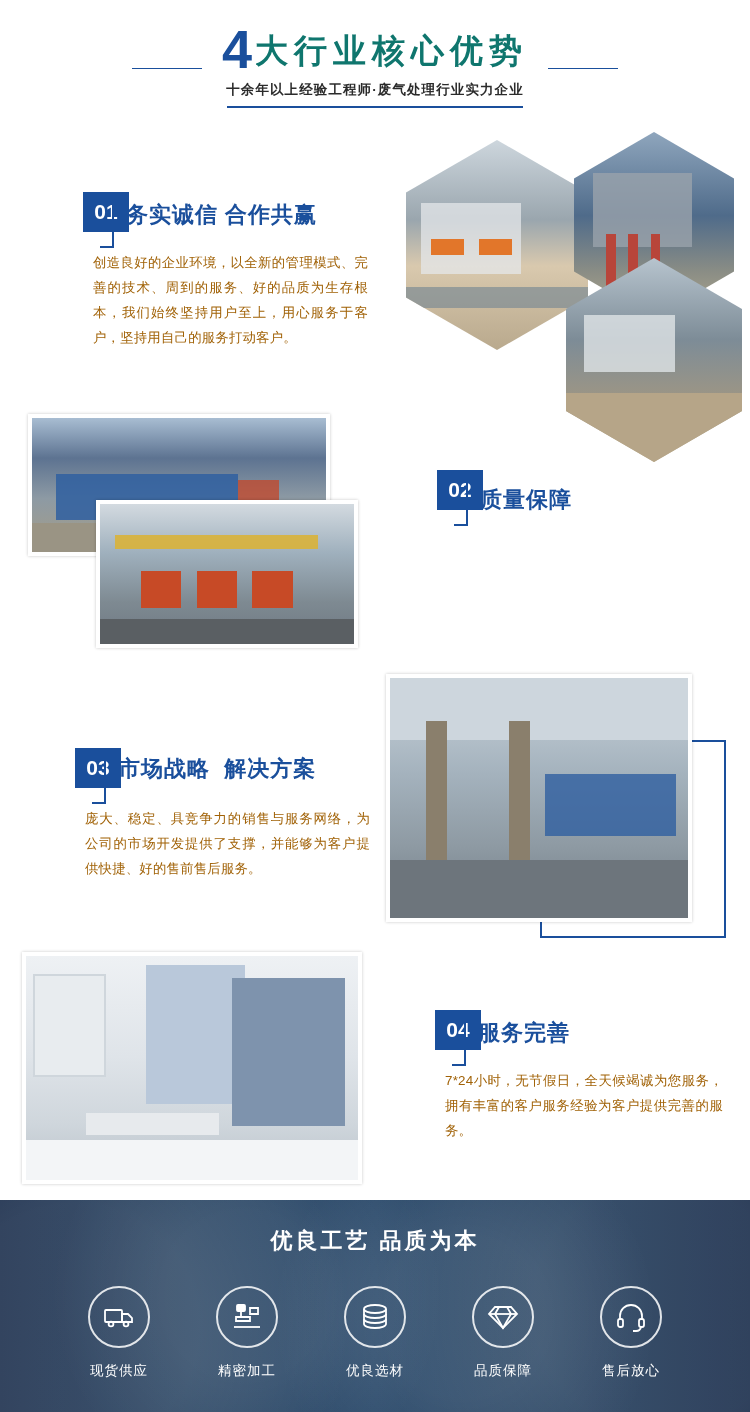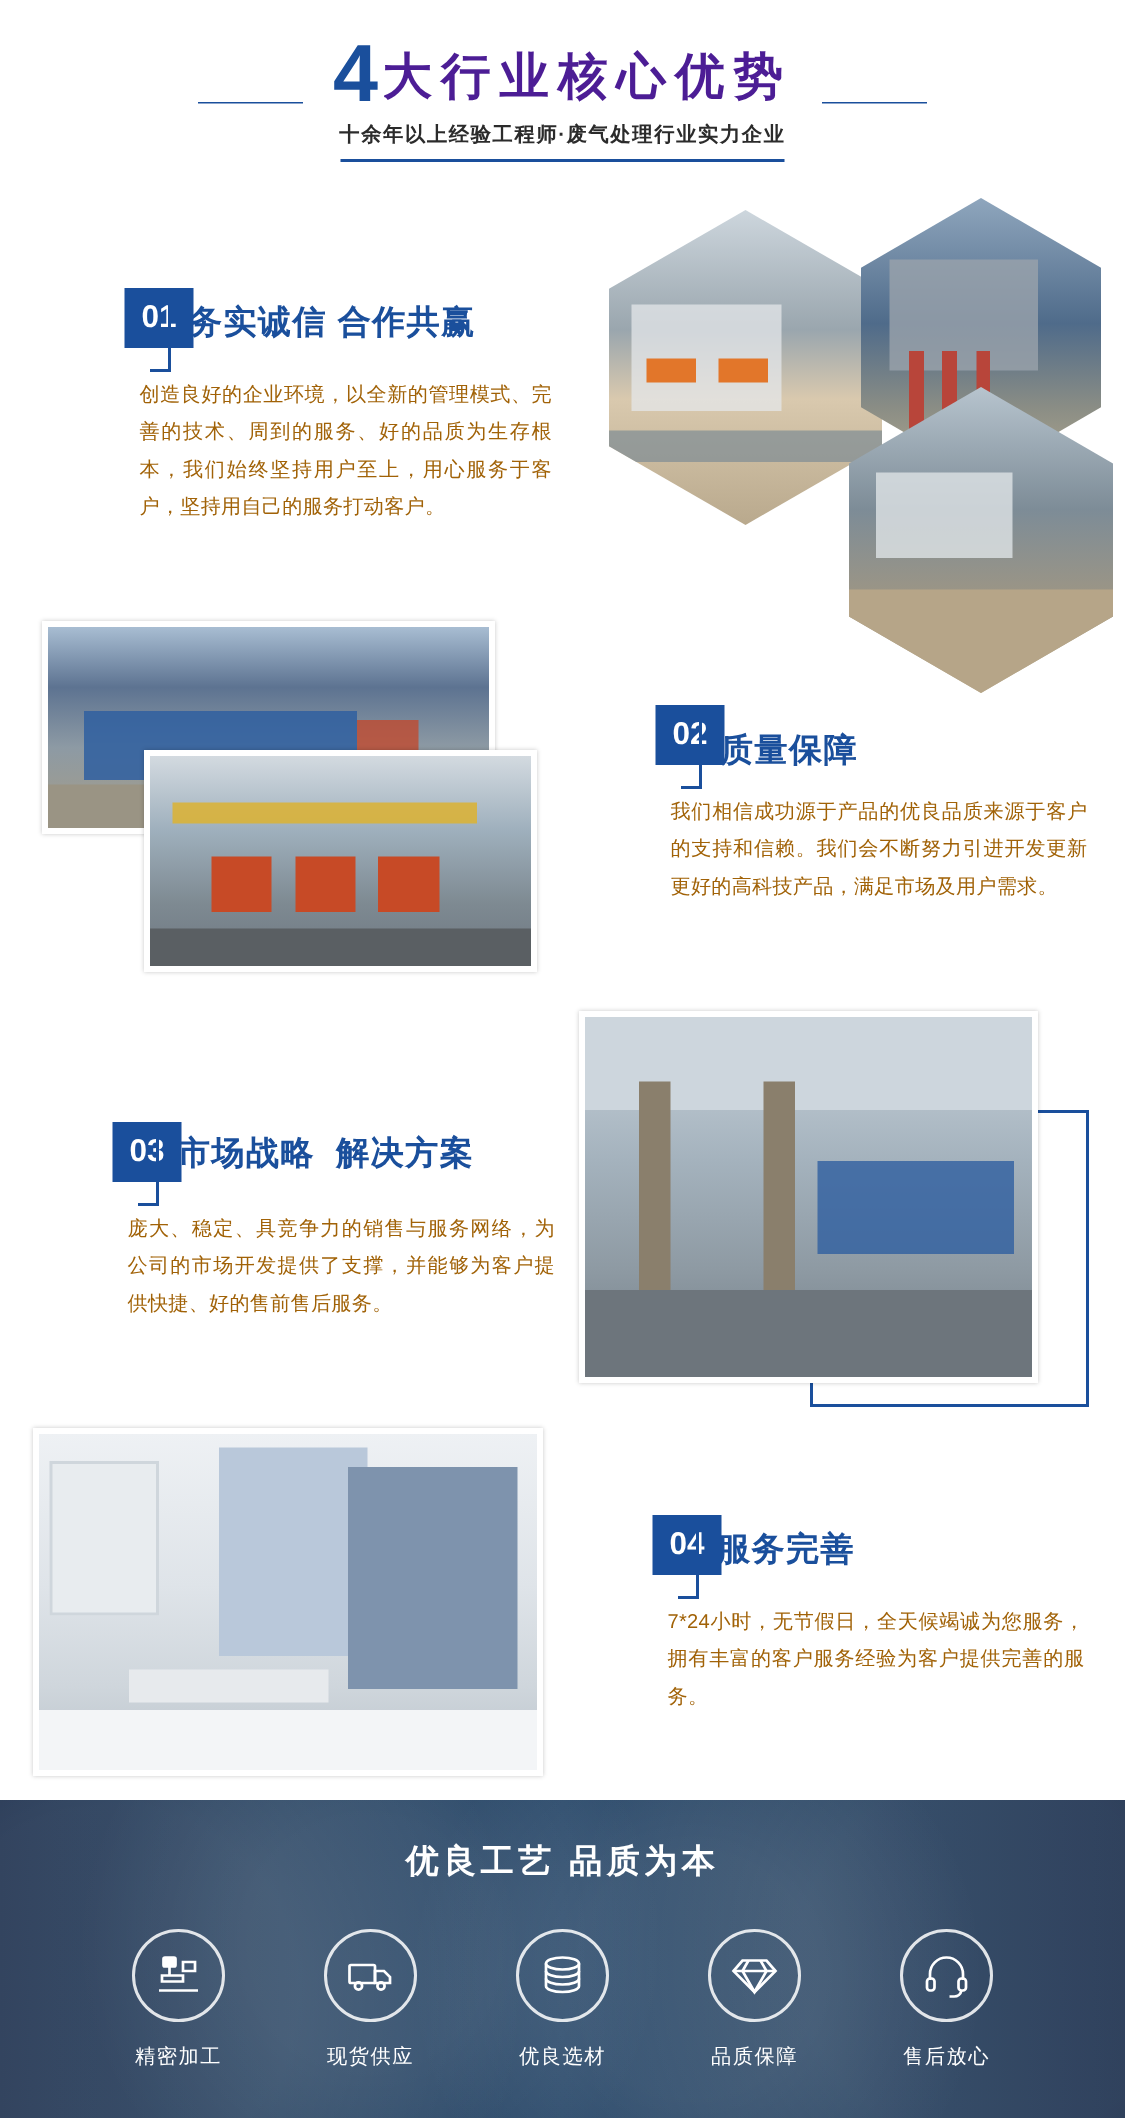--- a/index.html
+++ b/index.html
@@ -26,21 +26,21 @@
     padding-top: 26px;
   }
   .header-title-row {
     display: flex; align-items: flex-end; justify-content: center;
   }
   .header-num {
     font-size: 54px; font-weight: bold; color: #1a4f9c;
     line-height: 46px; letter-spacing: -1px;
   }
   .header-title {
-    font-size: 33px; font-weight: bold; color: #4c1d95;
+    font-size: 33px; font-weight: bold; color: #0f766e;
     letter-spacing: 6px; line-height: 42px; padding-left: 4px;
   }
   .header-sub {
     margin-top: 9px;
     font-size: 13.5px; color: #2b2b2b; letter-spacing: 1.1px;
     font-weight: bold;
   }
   .header-rule {
     position: absolute; top: 68px; height: 1px; background: #1a4f9c;
   }
@@ -191,21 +191,20 @@
     <div style="position:absolute;left:0;bottom:0;width:100%;height:18%;background:#5a5f63;"></div>
   </div>
 
   <div class="block" style="left:392px; top:470px; width:330px;">
     <div style="display:flex; align-items:center;">
       <div class="num-wrap">
         <div class="num-badge">02</div>
       </div>
       <div class="blk-title" style="padding-left:12px; padding-top:8px;">质量保障</div>
     </div>
-    <div class="blk-body" style="margin-top:6px; margin-left:55px; width:278px;">我们相信成功源于产品的优良品质来源于客户的支持和信赖。我们会不断努力引进开发更新更好的高科技产品，满足市场及用户需求。</div>
   </div>
 
   <div class="blue-frame" style="left:540px; top:740px; width:186px; height:198px;"></div>
   <div class="photo bordered ph-f" style="left:386px; top:674px; width:306px; height:248px;">
     <div style="position:absolute;left:0;top:0;width:100%;height:26%;background:#cdd6dd;"></div>
     <div style="position:absolute;left:12%;top:18%;width:7%;height:58%;background:#8a7f6c;"></div>
     <div style="position:absolute;left:40%;top:18%;width:7%;height:58%;background:#8a7f6c;"></div>
     <div style="position:absolute;left:52%;top:40%;width:44%;height:26%;background:#2f5fa0;opacity:.8;"></div>
     <div style="position:absolute;left:0;bottom:0;width:100%;height:24%;background:#6d757c;"></div>
   </div>
@@ -238,45 +237,45 @@
     <div class="blk-body" style="margin-top:6px; margin-left:55px; width:278px;">7*24小时，无节假日，全天候竭诚为您服务，拥有丰富的客户服务经验为客户提供完善的服务。</div>
   </div>
 
   <div class="footer">
     <div class="footer-title">优良工艺  品质为本</div>
     <div class="footer-icons">
 
       <div class="fi">
         <div class="fi-circle">
           <svg viewBox="0 0 32 32" fill="none" stroke="#ffffff" stroke-width="1.8">
+            <rect x="2" y="9" width="17" height="12" rx="1"></rect>
+            <path d="M19 13h6l4 4v4h-10z"></path>
+            <circle cx="8" cy="23" r="2.4"></circle>
+            <circle cx="23" cy="23" r="2.4"></circle>
+          </svg>
+        </div>
+        <div class="fi-label">现货供应</div>
+      </div>
+
+      <div class="fi">
+        <div class="fi-circle">
+          <svg viewBox="0 0 32 32" fill="none" stroke="#ffffff" stroke-width="1.8">
             <rect x="6" y="4" width="8" height="6" rx="1" fill="#ffffff"></rect>
             <path d="M10 10v6"></path>
             <path d="M5 16h14v4H5z"></path>
             <path d="M3 26h26"></path>
             <path d="M19 7h8v6h-8z"></path>
           </svg>
         </div>
         <div class="fi-label">精密加工</div>
       </div>
 
       <div class="fi">
         <div class="fi-circle">
           <svg viewBox="0 0 32 32" fill="none" stroke="#ffffff" stroke-width="1.8">
-            <rect x="2" y="9" width="17" height="12" rx="1"></rect>
-            <path d="M19 13h6l4 4v4h-10z"></path>
-            <circle cx="8" cy="23" r="2.4"></circle>
-            <circle cx="23" cy="23" r="2.4"></circle>
-          </svg>
-        </div>
-        <div class="fi-label">现货供应</div>
-      </div>
-
-      <div class="fi">
-        <div class="fi-circle">
-          <svg viewBox="0 0 32 32" fill="none" stroke="#ffffff" stroke-width="1.8">
             <ellipse cx="16" cy="8" rx="11" ry="4"></ellipse>
             <path d="M5 13c0 2.2 4.9 4 11 4s11-1.8 11-4"></path>
             <path d="M5 18c0 2.2 4.9 4 11 4s11-1.8 11-4"></path>
             <path d="M5 8v15c0 2.2 4.9 4 11 4s11-1.8 11-4V8"></path>
           </svg>
         </div>
         <div class="fi-label">优良选材</div>
       </div>
 
       <div class="fi">

